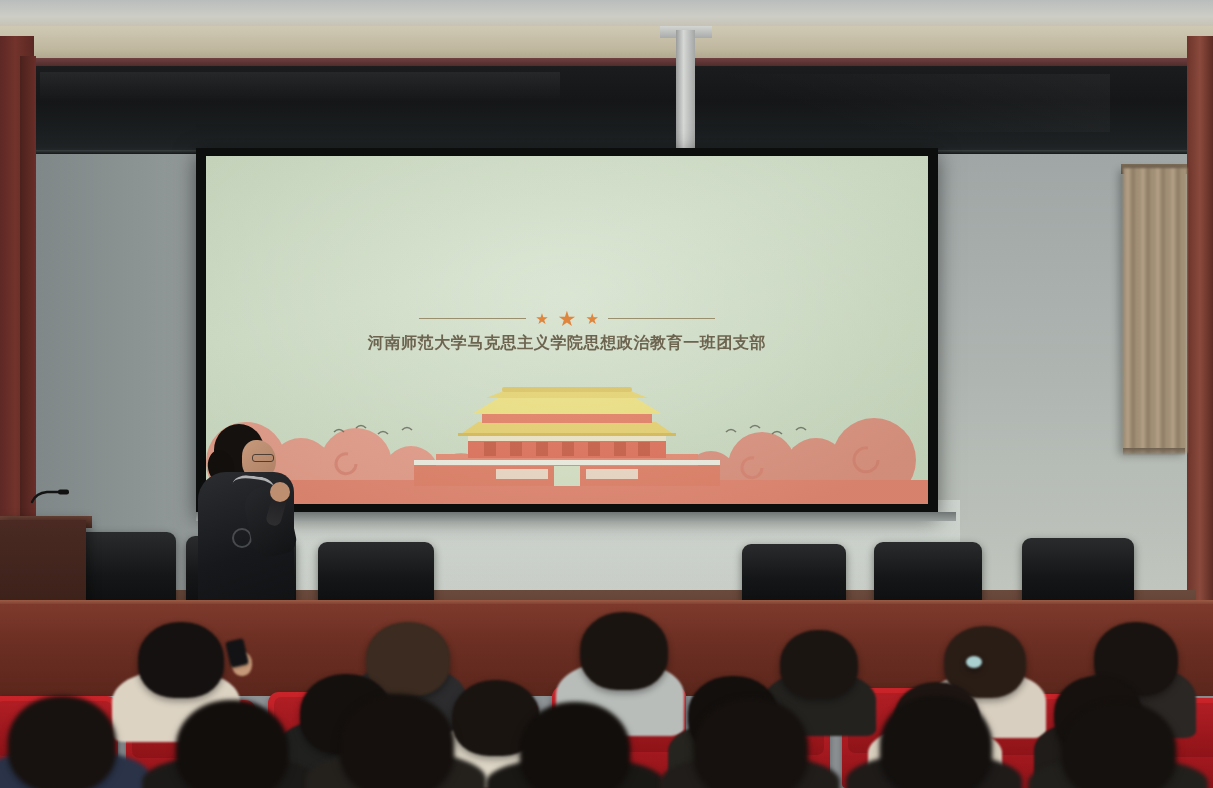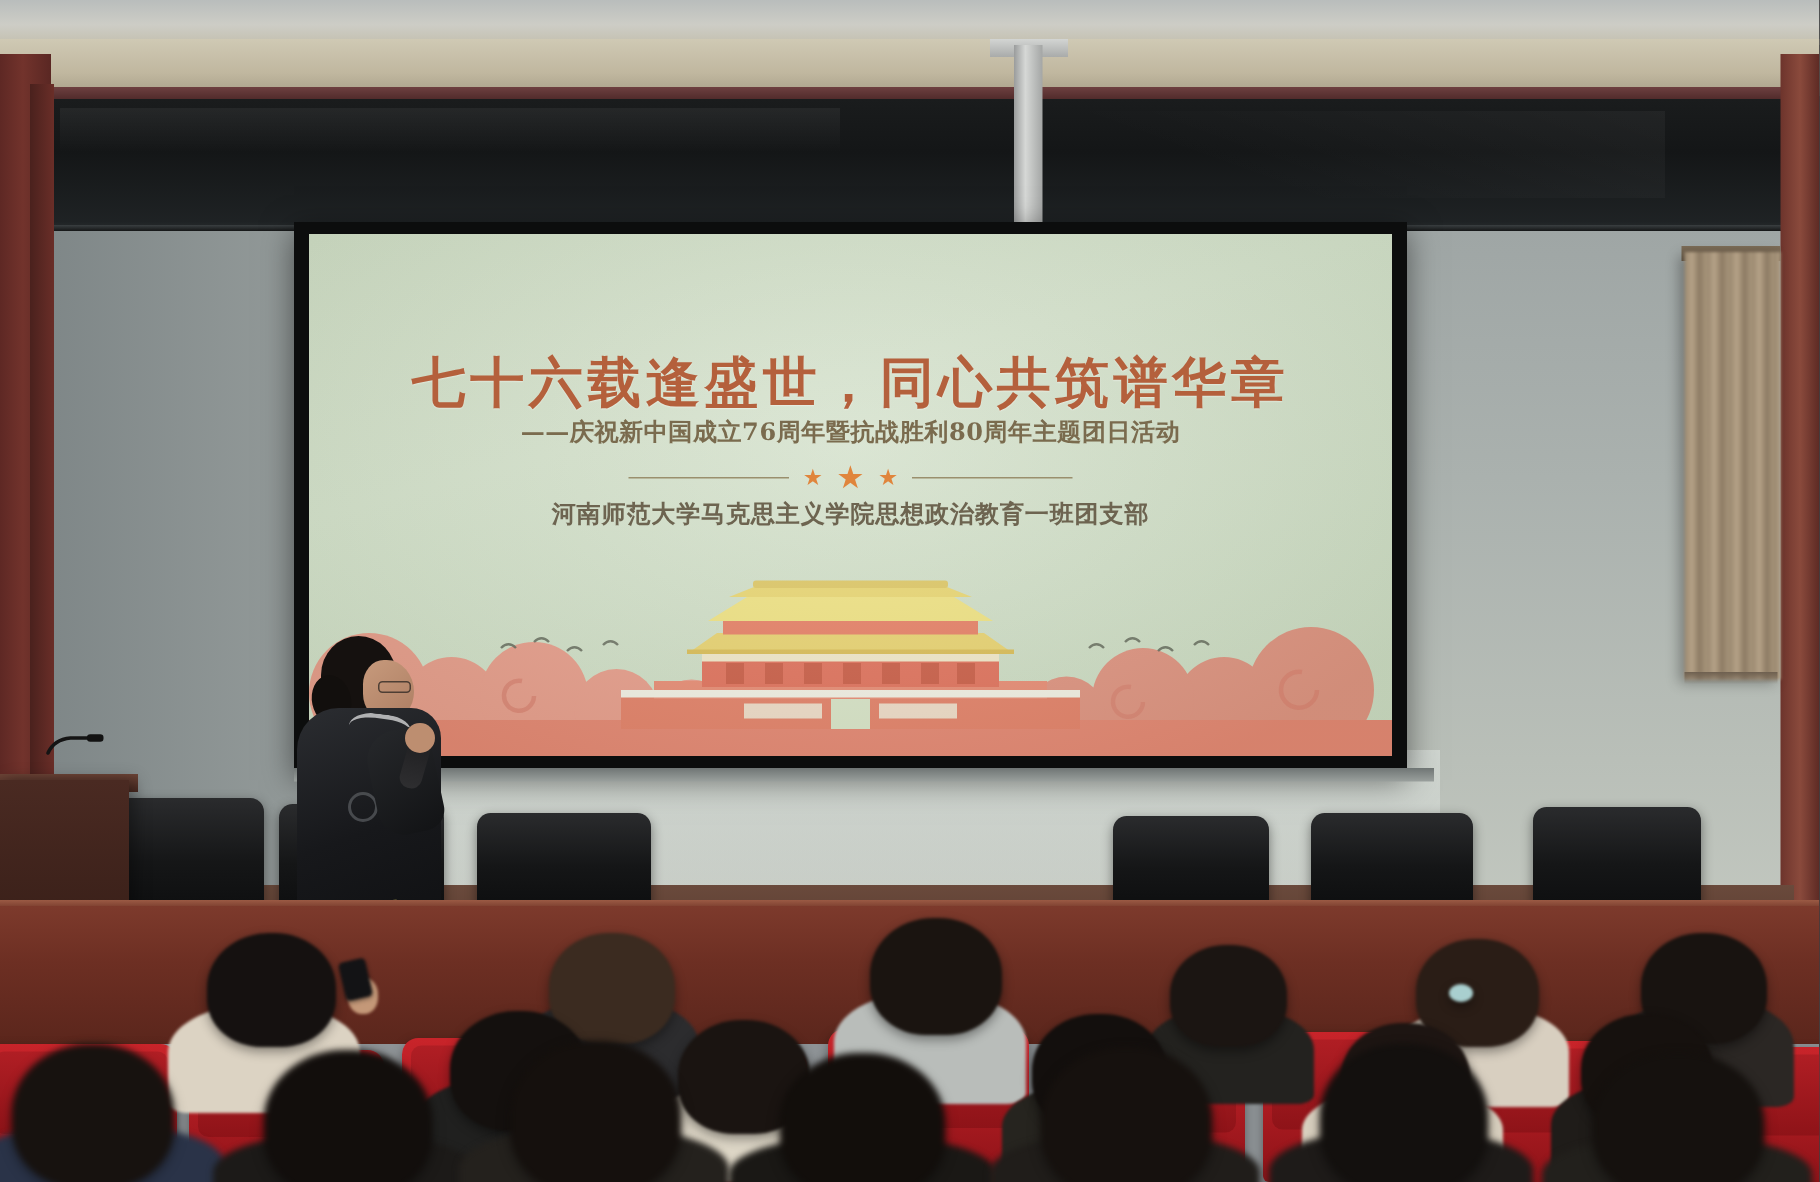--- a/index.html
+++ b/index.html
@@ -279,22 +279,20 @@
         <path d="M196 46 q5 -5 10 0"></path>
         <path d="M520 48 q5 -5 10 0"></path>
         <path d="M544 44 q5 -5 10 0"></path>
         <path d="M566 50 q5 -5 10 0"></path>
         <path d="M590 46 q5 -5 10 0"></path>
       </g>
     </svg>
 
     <div class="slide-vignette"></div>
 
-    <div class="slide-title">七十六载逢盛世，同心共筑谱华章</div>
-    <div class="slide-sub">——庆祝新中国成立76周年暨抗战胜利80周年主题团日活动</div>
 
     <div class="star-row">
       <span class="star-rule"></span>
       <span class="star sm">★</span>
       <span class="star lg">★</span>
       <span class="star sm">★</span>
       <span class="star-rule"></span>
     </div>
 
     <div class="slide-org">河南师范大学马克思主义学院思想政治教育一班团支部</div>

